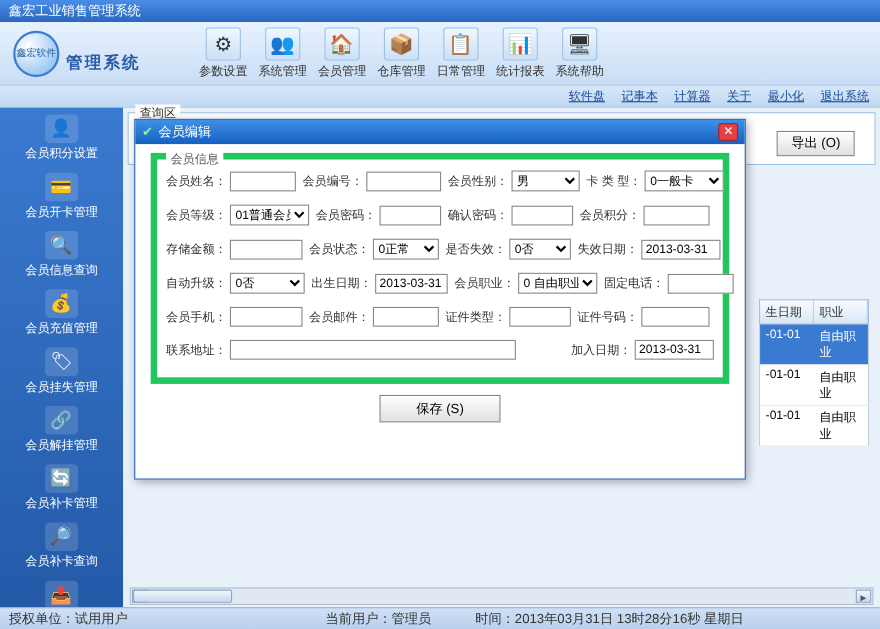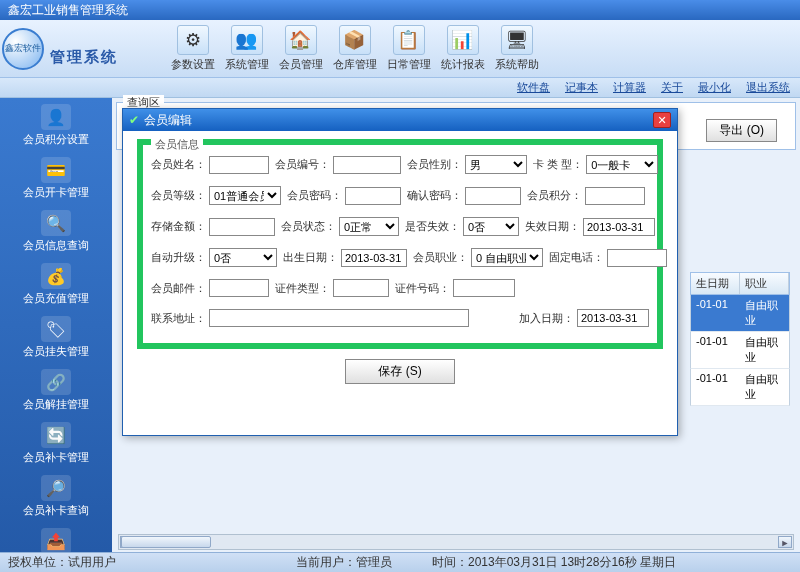--- a/index.html
+++ b/index.html
@@ -2,21 +2,21 @@
 <html><head>
 <meta charset="utf-8">
 <style>
 * { box-sizing: border-box; margin: 0; padding: 0; font-family: "Microsoft YaHei", SimSun, sans-serif; font-size: 12px; }
 body { width: 800px; height: 572px; overflow: hidden; background: #e8f0fa; position: relative; }
 
 
 .titlebar { height: 20px; background: linear-gradient(#4a8de8, #2968c0); color: #fff; padding: 2px 8px; font-size: 12px; }
 
 
-.header { height: 58px; background: linear-gradient(#e8f2ff, #c8ddf5); border-bottom: 1px solid #9fc0e8; display: flex; align-items: center; padding: 0 2px; }
+.header { height: 58px; background: linear-gradient(#e8f2ff, #c8ddf5); border-bottom: 1px solid #9fc0e8; display: flex; align-items: center; padding: 0 12px; }
 .logo-block { display: flex; align-items: center; gap: 6px; width: 165px; }
 .logo-circle { width: 42px; height: 42px; border-radius: 50%; background: radial-gradient(circle at 30% 30%, #fff, #7db4f0); border: 2px solid #3a7dd0; display:flex; align-items:center; justify-content:center; font-size:9px; color:#2060a0; }
 .logo-text .l1 { font-size: 17px; font-weight: bold; color: #2a5aa8; letter-spacing:3px; }
 .logo-text .l2 { font-size: 15px; font-weight: bold; color: #2a5aa8; letter-spacing:2px;margin-top:18px;}
 .toolbar-btns { display: flex; gap: 2px; }
 .tbtn { width: 52px; text-align: center; cursor: pointer; color:#333; }
 .tbtn .ticon { width: 32px; height: 30px; margin: 0 auto 2px; background: linear-gradient(#f0f8ff,#c8e0f8); border:1px solid #a0c0e0; border-radius:3px; display:flex; align-items:center; justify-content:center; font-size:18px;}
 .tbtn .tlab { font-size: 11px; }
 
 
@@ -273,20 +273,24 @@
             <select class="fsel" style="width:72px"><option>0 自由职业</option></select>
           </div>
         <div class="fcell">
             <span class="flab">固定电话：</span>
             <input class="finp" style="width: 60px;" value="">
           </div>
       </div>
 
       <div class="form-row">
         <div class="fcell">
+            <span class="flab">会员手机：</span>
+            <input class="finp" style="width: 66px;" value="">
+          </div>
+        <div class="fcell">
             <span class="flab">会员邮件：</span>
             <input class="finp" style="width: 60px;" value="">
           </div>
         <div class="fcell">
             <span class="flab">证件类型：</span>
             <input class="finp" style="width: 56px;" value="">
           </div>
         <div class="fcell">
             <span class="flab">证件号码：</span>
             <input class="finp" style="width: 62px;" value="">

